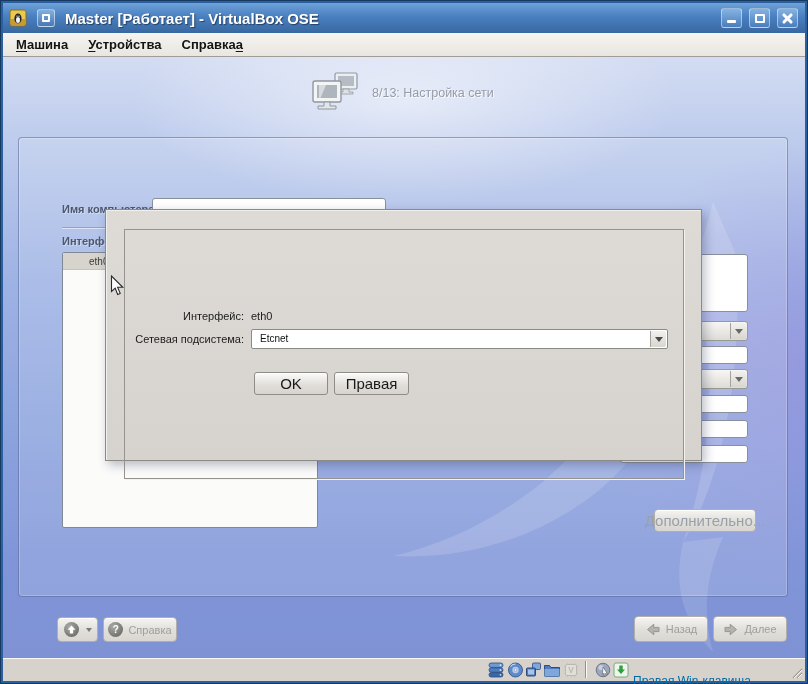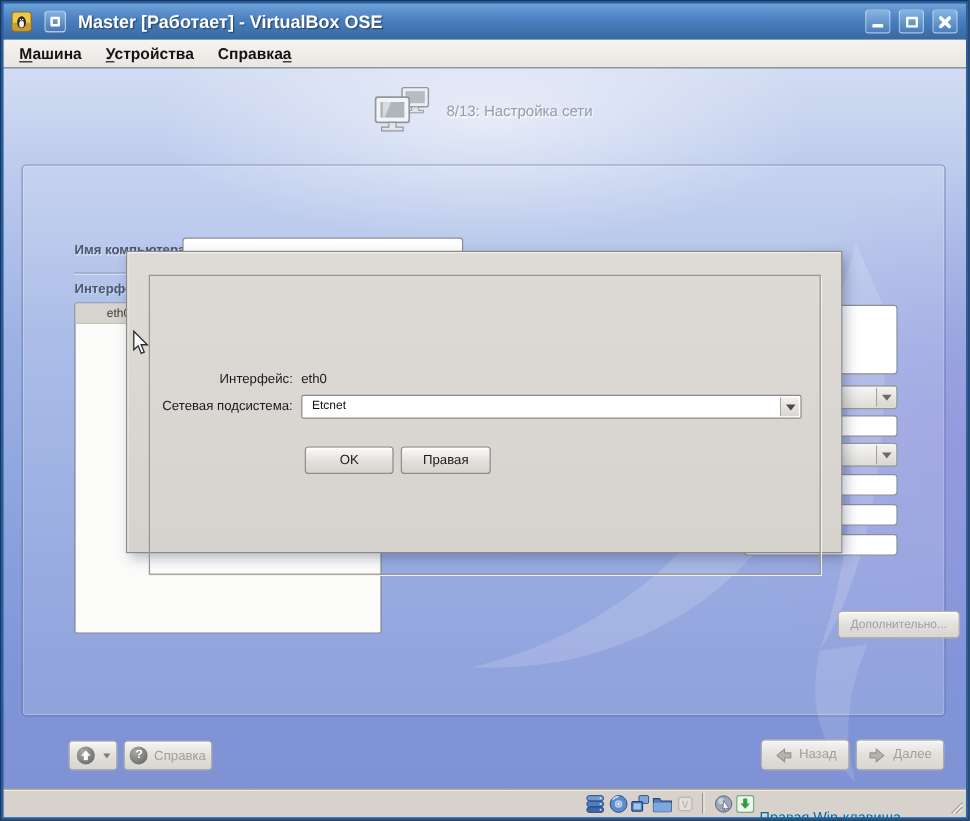--- a/index.html
+++ b/index.html
@@ -72,36 +72,36 @@
   .combo-arrow{position:absolute;right:1px;top:1px;bottom:1px;width:16px;
     background:linear-gradient(#f2f1ee,#d9d6d1);border-left:1px solid #a5a29c;
     border-radius:0 2px 2px 0;display:flex;align-items:center;justify-content:center;}
   .tri{width:0;height:0;border-left:4px solid transparent;border-right:4px solid transparent;
     border-top:5px solid #4a4a46;}
 
   .btnish{border:1px solid #b2afaa;border-radius:4px;
     background:linear-gradient(#f6f5f3,#e2e0db 50%,#d9d6d1);
     box-shadow:inset 0 1px 0 #fff;display:flex;align-items:center;justify-content:center;}
   .adv-btn{position:absolute;left:651px;top:452px;width:102px;height:23px;z-index:2;
-    font-size:10px;color:#9aa0aa;margin-left:44px;}
+    font-size:15px;color:#9aa0aa;}
 
   
   .dialog{position:absolute;left:102px;top:152px;width:597px;height:252px;z-index:10;
     background:linear-gradient(180deg,#dedbd7,#d6d3cf);border:1px solid #8d8a86;
     box-shadow:inset 1px 1px 0 #f1efec, 3px 4px 10px rgba(25,35,70,.3);}
   .dlg-frame{position:absolute;left:18px;top:19px;width:560px;height:250px;
     border:1px solid #96938e;box-shadow:1px 1px 0 #f3f2ef;}
   .dlg-label{position:absolute;left:0;width:138px;text-align:right;font-size:11px;color:#1b1b1b;white-space:nowrap;}
   #lblIface{top:100px;} #lblSubsys{top:123px;}
   .dlg-value{position:absolute;left:145px;top:100px;font-size:11px;color:#1b1b1b;}
   .dlg-combo{position:absolute;left:145px;top:119px;width:417px;height:20px;
     background:#fff;border:1px solid #8b8b86;border-radius:2px;}
   .dlg-combo .val{font-size:10px;color:#111;line-height:18px;padding-left:8px;}
   .dlg-btn{position:absolute;top:162px;height:23px;border:1px solid #8f8c88;border-radius:3px;
-    background:linear-gradient(#fcfbfa,#e2dfdb 55%,#d7d4d0);font-size:11px;color:#1a1a1a;
+    background:linear-gradient(#fcfbfa,#e2dfdb 55%,#d7d4d0);font-size:15px;color:#1a1a1a;
     display:flex;align-items:center;justify-content:center;box-shadow:inset 0 1px 0 #fff;text-align:center;}
   #btnOk{left:148px;width:74px;} #btnCancel{left:228px;width:75px;}
 
   
   .foot-btn{position:absolute;height:25px;font-size:11px;color:#a19f9a;gap:5px;z-index:3;}
   #btnUp{left:54px;top:560px;width:41px;}
   #btnHelp{left:100px;top:560px;width:74px;}
   #btnBack{left:631px;top:559px;width:74px;height:26px;}
   #btnNext{left:710px;top:559px;width:74px;height:26px;}
   .circle{width:15px;height:15px;border-radius:50%;flex:0 0 auto;

